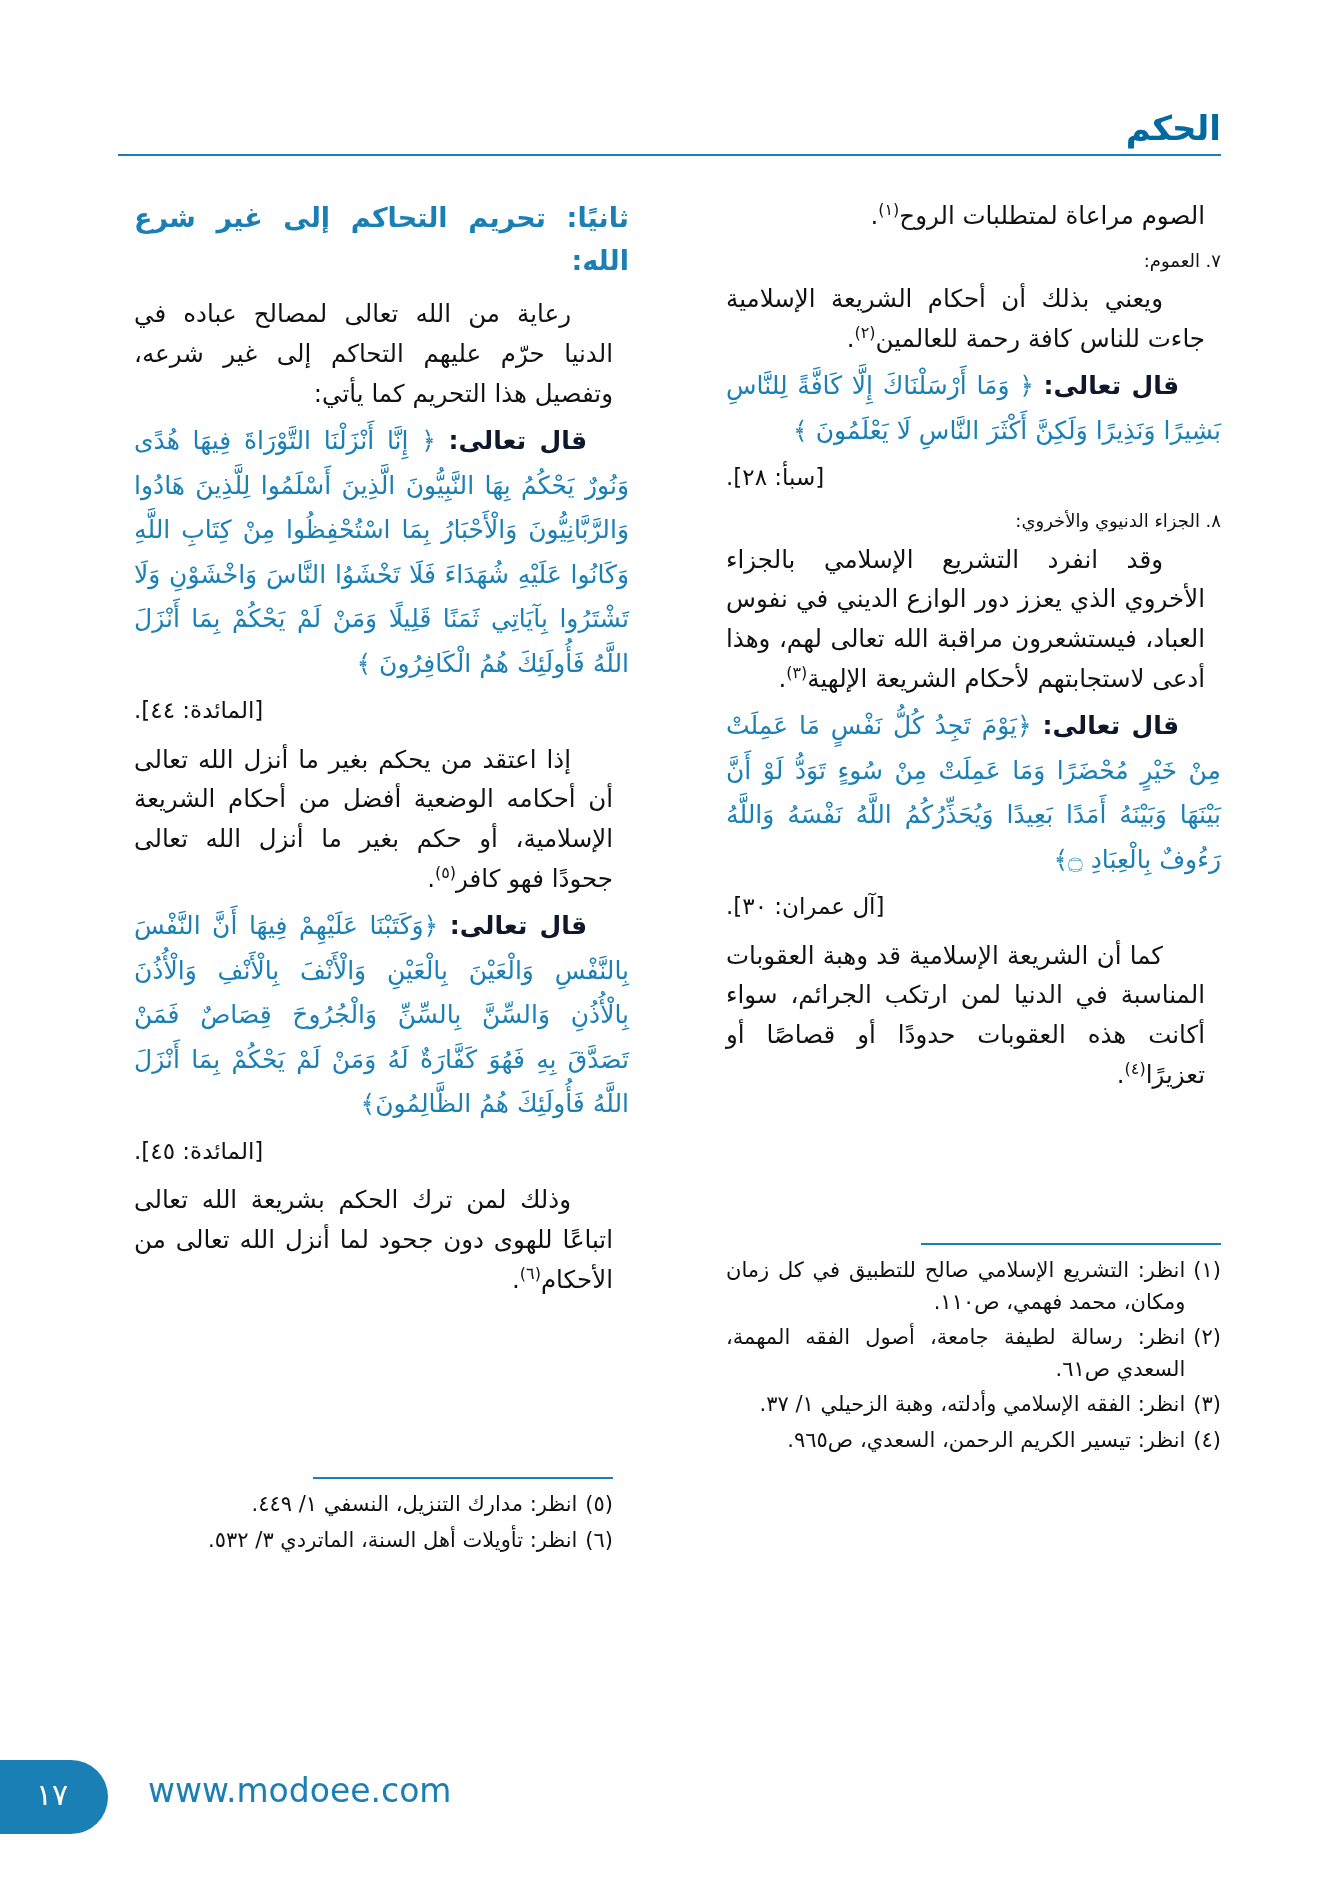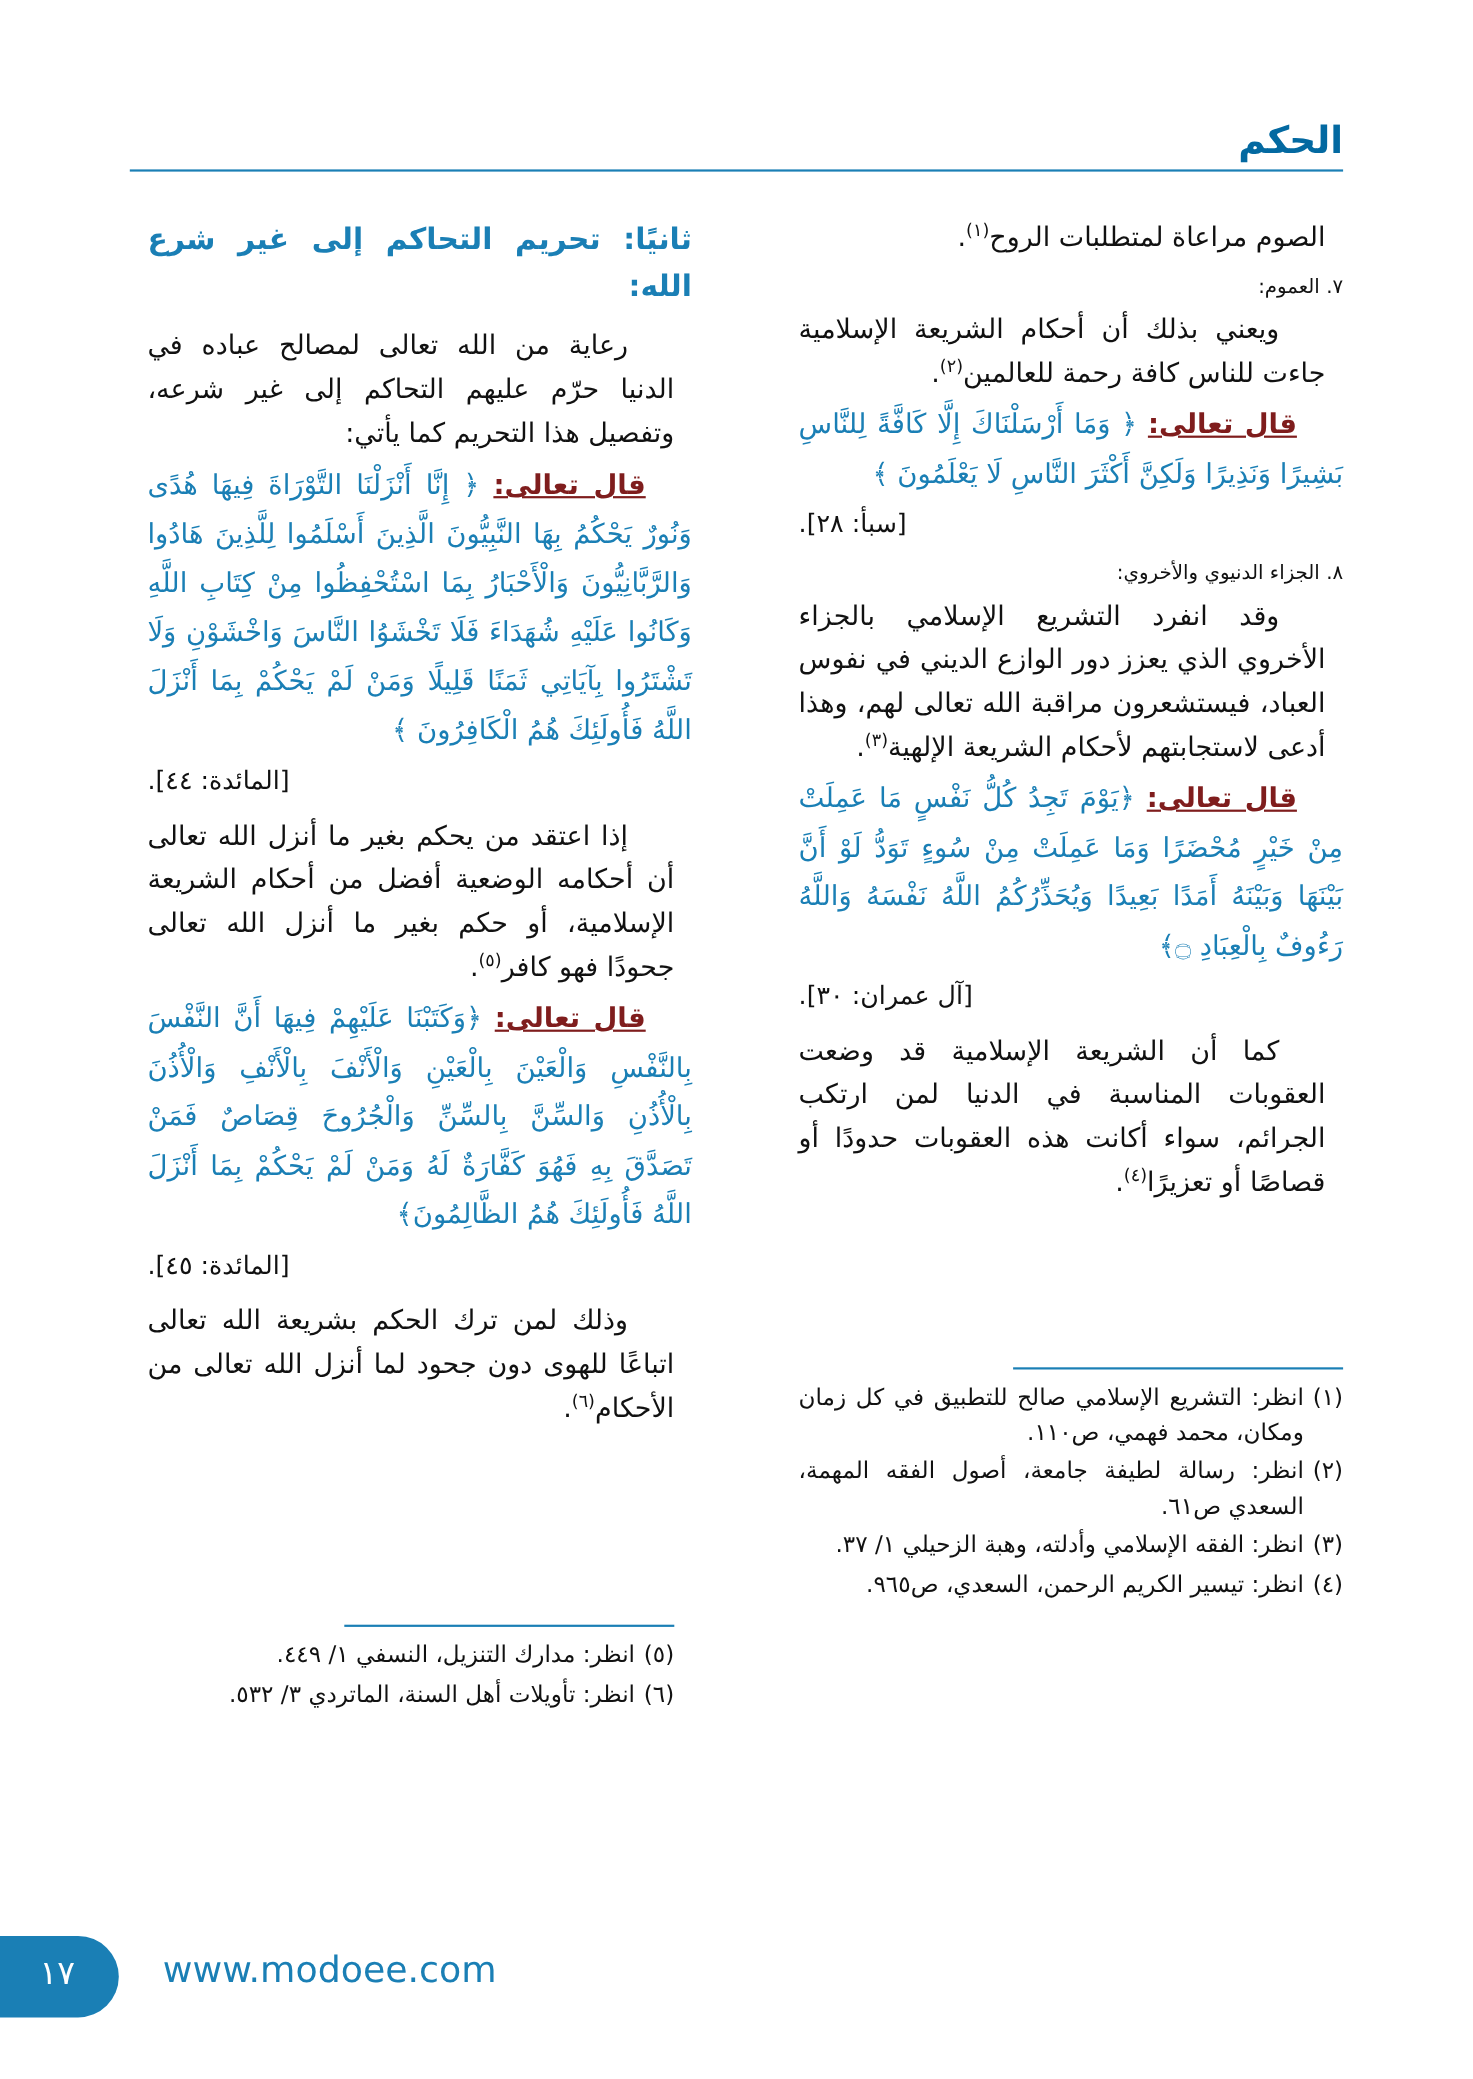--- a/index.html
+++ b/index.html
@@ -77,23 +77,22 @@
     margin: 10px 0 4px 0;
   }
   .quran {
     color: #1a7fb5;
     font-size: 25px;
     line-height: 1.78;
     margin: 2px 0 6px 0;
     text-align: justify;
   }
   .quran .lead {
-    color: #7f1d1d;
+    color: #0f172a;
     font-weight: bold;
-    text-decoration: underline;
   }
   .ref-line {
     font-size: 23px;
     margin: 0 0 10px 0;
     text-align: left;
   }
   .sup {
     font-size: 16px;
     vertical-align: super;
   }
@@ -175,21 +174,21 @@
     <p class="quran indent"><span class="lead">قال تعالى:</span> <span>﴿ وَمَا أَرْسَلْنَاكَ إِلَّا كَافَّةً لِلنَّاسِ بَشِيرًا وَنَذِيرًا وَلَكِنَّ أَكْثَرَ النَّاسِ لَا يَعْلَمُونَ ﴾</span></p>
     <p class="ref-line">[سبأ: ٢٨].</p>
 
     <p class="sub-head">٨. الجزاء الدنيوي والأخروي:</p>
 
     <p class="indent"><span>وقد انفرد التشريع الإسلامي بالجزاء الأخروي الذي يعزز دور الوازع الديني في نفوس العباد، فيستشعرون مراقبة الله تعالى لهم، وهذا أدعى لاستجابتهم لأحكام الشريعة الإلهية</span><span class="sup">(٣)</span><span>.</span></p>
 
     <p class="quran indent"><span class="lead">قال تعالى:</span> <span>﴿يَوْمَ تَجِدُ كُلُّ نَفْسٍ مَا عَمِلَتْ مِنْ خَيْرٍ مُحْضَرًا وَمَا عَمِلَتْ مِنْ سُوءٍ تَوَدُّ لَوْ أَنَّ بَيْنَهَا وَبَيْنَهُ أَمَدًا بَعِيدًا وَيُحَذِّرُكُمُ اللَّهُ نَفْسَهُ وَاللَّهُ رَءُوفٌ بِالْعِبَادِ ۝﴾</span></p>
     <p class="ref-line">[آل عمران: ٣٠].</p>
 
-    <p class="indent"><span>كما أن الشريعة الإسلامية قد وضعت العقوبات المناسبة في الدنيا لمن ارتكب الجرائم، سواء أكانت هذه العقوبات حدودًا أو قصاصًا أو تعزيرًا</span><span class="sup">(٤)</span><span>.</span></p>
+    <p class="indent"><span>كما أن الشريعة الإسلامية قد وهبة العقوبات المناسبة في الدنيا لمن ارتكب الجرائم، سواء أكانت هذه العقوبات حدودًا أو قصاصًا أو تعزيرًا</span><span class="sup">(٤)</span><span>.</span></p>
 
   </div>
 
   <div class="col col-left">
 
     <p class="h-blue">ثانيًا: تحريم التحاكم إلى غير شرع الله:</p>
 
     <p class="indent">رعاية من الله تعالى لمصالح عباده في الدنيا حرّم عليهم التحاكم إلى غير شرعه، وتفصيل هذا التحريم كما يأتي:</p>
 
     <p class="quran indent"><span class="lead">قال تعالى:</span> <span>﴿ إِنَّا أَنْزَلْنَا التَّوْرَاةَ فِيهَا هُدًى وَنُورٌ يَحْكُمُ بِهَا النَّبِيُّونَ الَّذِينَ أَسْلَمُوا لِلَّذِينَ هَادُوا وَالرَّبَّانِيُّونَ وَالْأَحْبَارُ بِمَا اسْتُحْفِظُوا مِنْ كِتَابِ اللَّهِ وَكَانُوا عَلَيْهِ شُهَدَاءَ فَلَا تَخْشَوُا النَّاسَ وَاخْشَوْنِ وَلَا تَشْتَرُوا بِآيَاتِي ثَمَنًا قَلِيلًا وَمَنْ لَمْ يَحْكُمْ بِمَا أَنْزَلَ اللَّهُ فَأُولَئِكَ هُمُ الْكَافِرُونَ ﴾</span></p>

